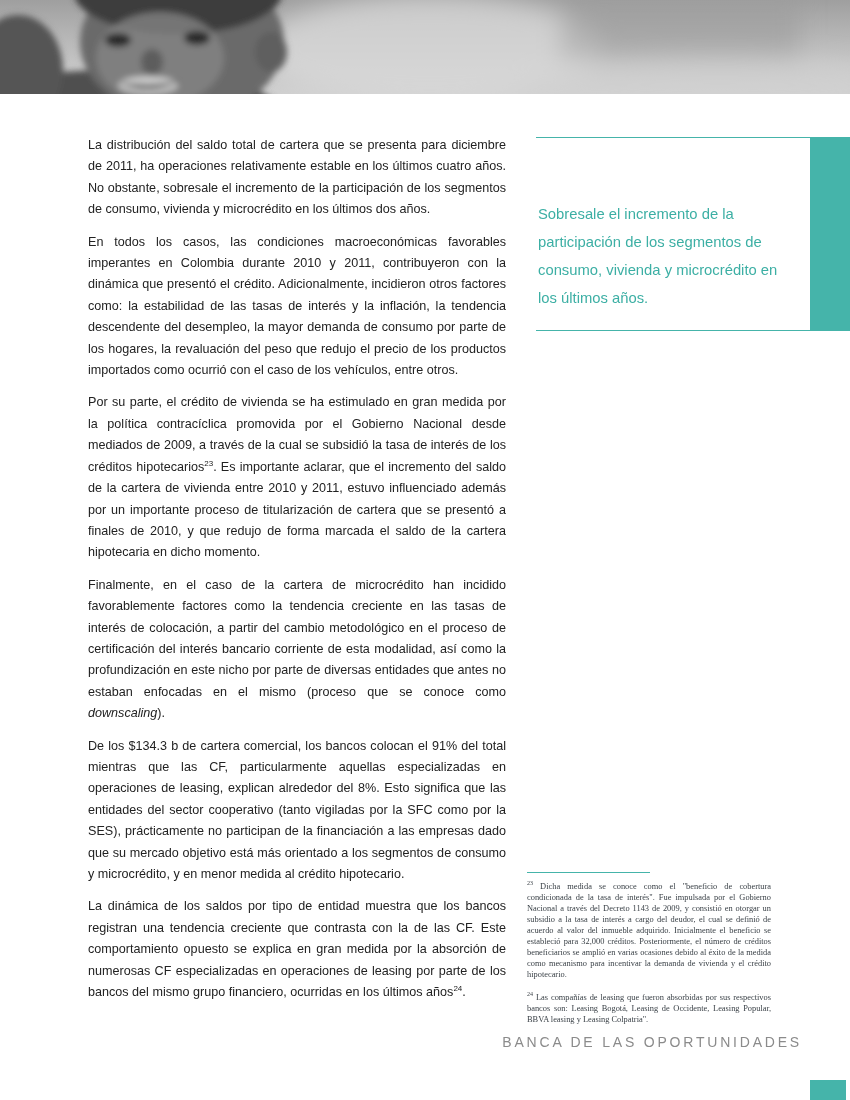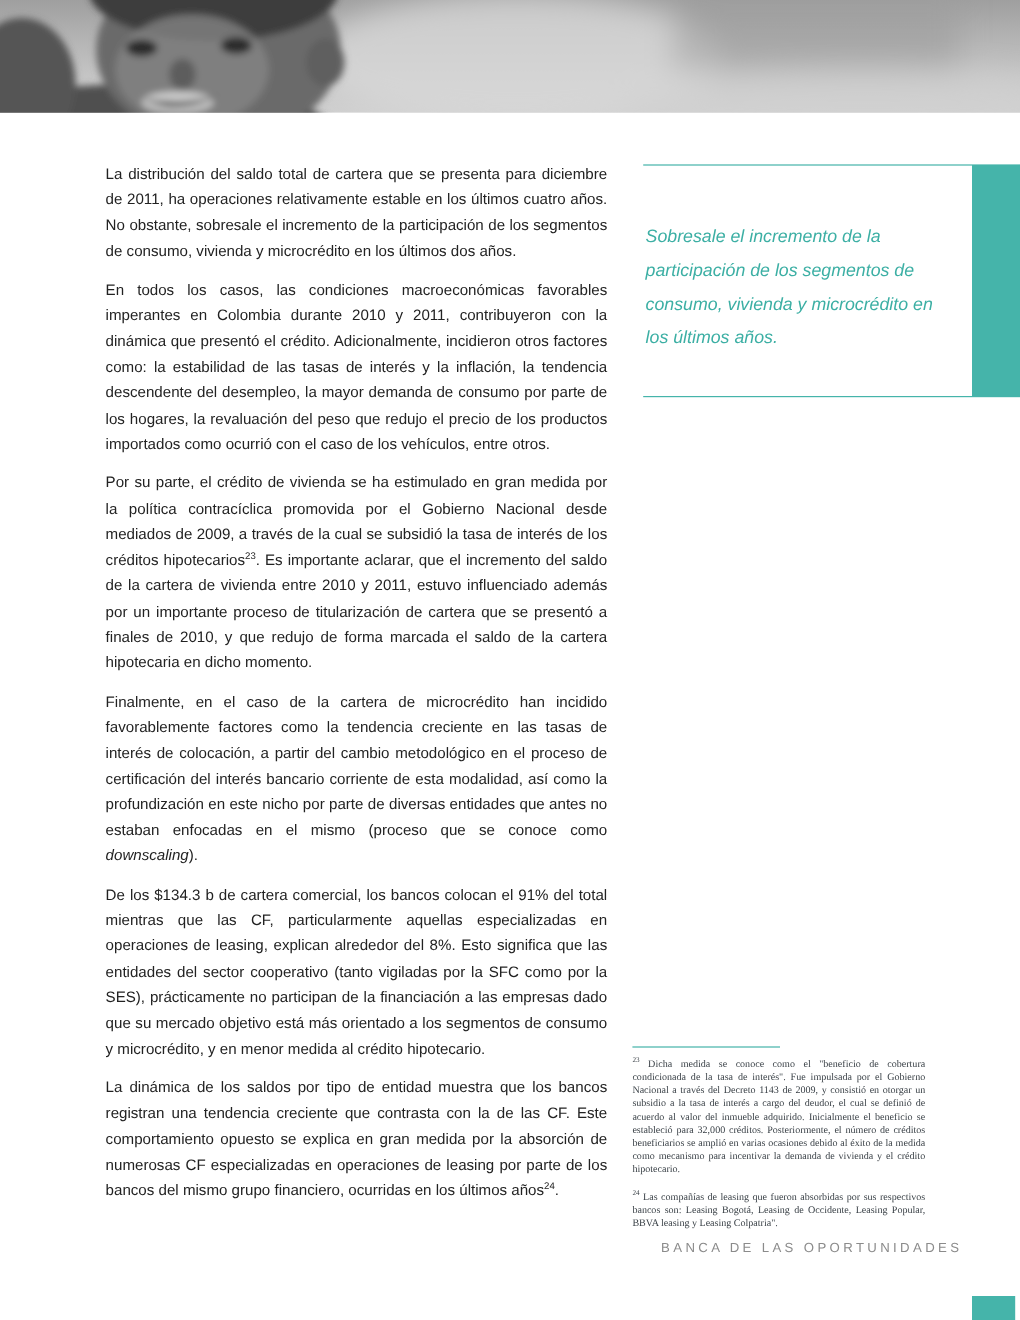--- a/index.html
+++ b/index.html
@@ -22,41 +22,41 @@
   .body-col em{}
   
   .pullquote{
     position:absolute;left:536px;top:137px;width:274px;height:194px;
     box-sizing:border-box;
     border-top:1px solid var(--teal,#45b4aa);
     border-bottom:1px solid var(--teal,#45b4aa);
     padding:46px 26px 0 2px;
   }
   .pullquote-text{
-    font-style:italic;color:var(--teal-text,#3cafa4);
-    font-size:14.8px;line-height:28px;
+    color:var(--teal-text,#3cafa4);
+    font-size:14.8px;line-height:28px;margin-top:16px;
   }
   .side-bar{
     position:absolute;left:810px;top:137px;width:40px;height:194px;
     background:var(--teal,#45b4aa);
   }
   
   .footnotes{
     position:absolute;left:527px;top:872px;width:244px;
     font-family:"Liberation Serif",serif;
     font-size:8.4px;line-height:11px;text-align:justify;
     color:var(--footnote-text,#3a4147);
   }
   .fn-rule{width:123px;height:1px;background:var(--teal,#45b4aa);margin:0 0 8px 0;}
   .footnote{margin:0 0 12px 0;}
   .footnote sup{font-size:6px;line-height:0;vertical-align:super;}
   
   .footer-brand{
     position:absolute;top:1034px;right:48px;
-    font-size:11px;letter-spacing:2.8px;color:var(--footer-text,#8b8b8b);
+    font-size:14px;letter-spacing:2.8px;color:var(--footer-text,#8b8b8b);
     white-space:nowrap;
   }
   .page-num-box{
     position:absolute;left:810px;top:1080px;width:36px;height:69px;
     background:var(--teal,#45b4aa);color:#fff;
     font-size:11px;box-sizing:border-box;padding:19px 0 0 10px;
   }
 </style>
 </head>
 <body>

